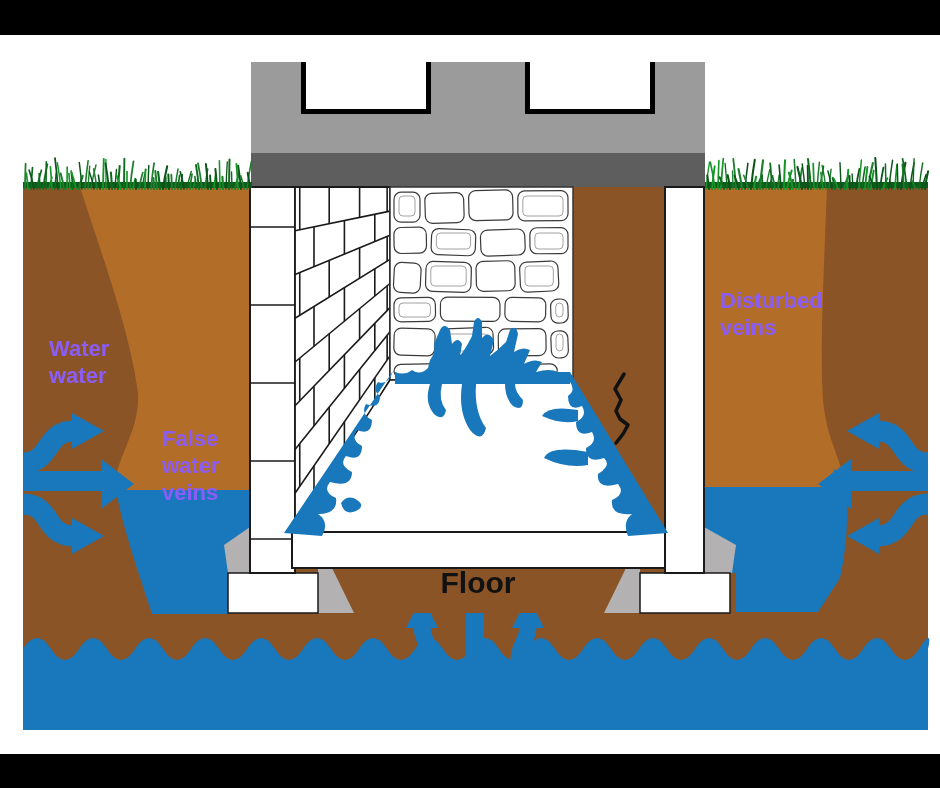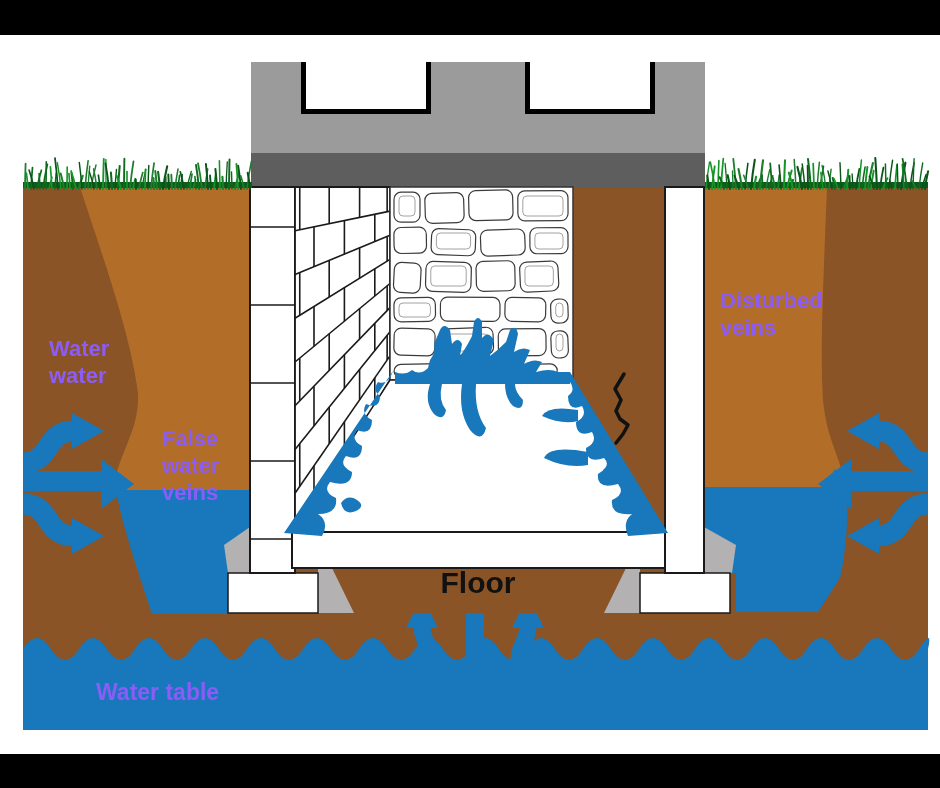--- a/index.html
+++ b/index.html
@@ -348,14 +348,13 @@
         <path d="M919,189 Q920.5,174.7 922.7,163.0" fill="none" stroke="#0e6b1e" stroke-width="1.37" stroke-linecap="round"></path>
         <path d="M922,189 Q923.7,181.0 926.1,174.5" fill="none" stroke="#0a541a" stroke-width="1.54" stroke-linecap="round"></path>
         <path d="M925,189 Q926.2,179.2 928.1,171.2" fill="none" stroke="#0a541a" stroke-width="2.00" stroke-linecap="round"></path>
       </g>
   </svg>
 
   <div class="lbl" style="left:49px;top:336px;"><span>Water</span><br><span>water</span></div>
   <div class="lbl" style="left:162px;top:426px;"><span>False</span><br><span>water</span><br><span>veins</span></div>
   <div class="lbl" style="left:720px;top:288px;"><span>Disturbed</span><br><span>veins</span></div>
   <div class="lbl dark center" style="left:392px;top:537px;width:172px;font-size:30px;margin-top:28px;">Floor</div>
-  <div class="lbl" style="left:96px;top:678px;font-size:23px;">Water table</div>
 </div>
 
 </body></html>

